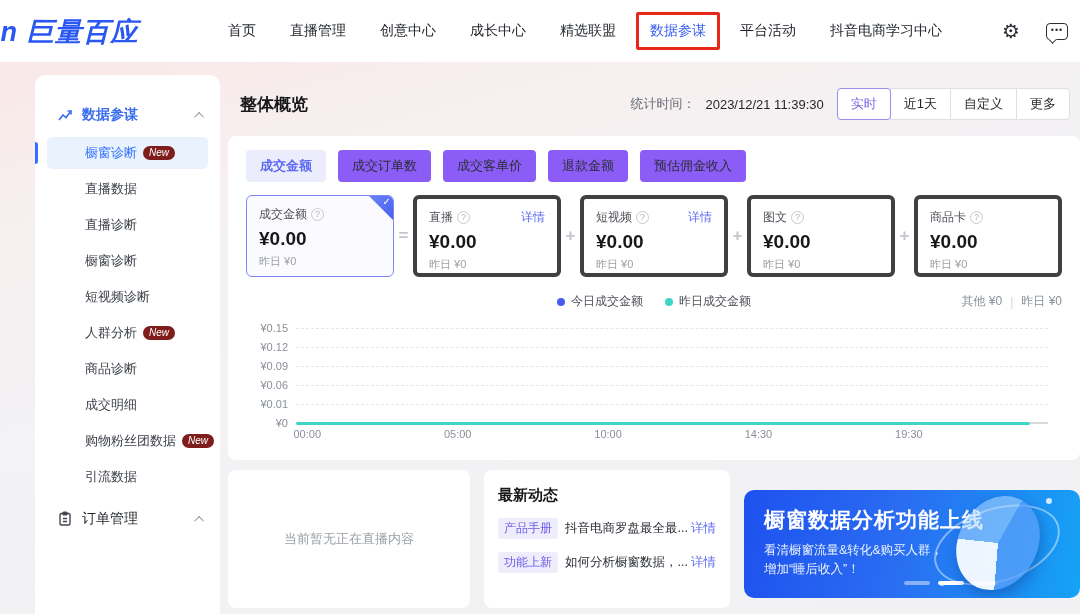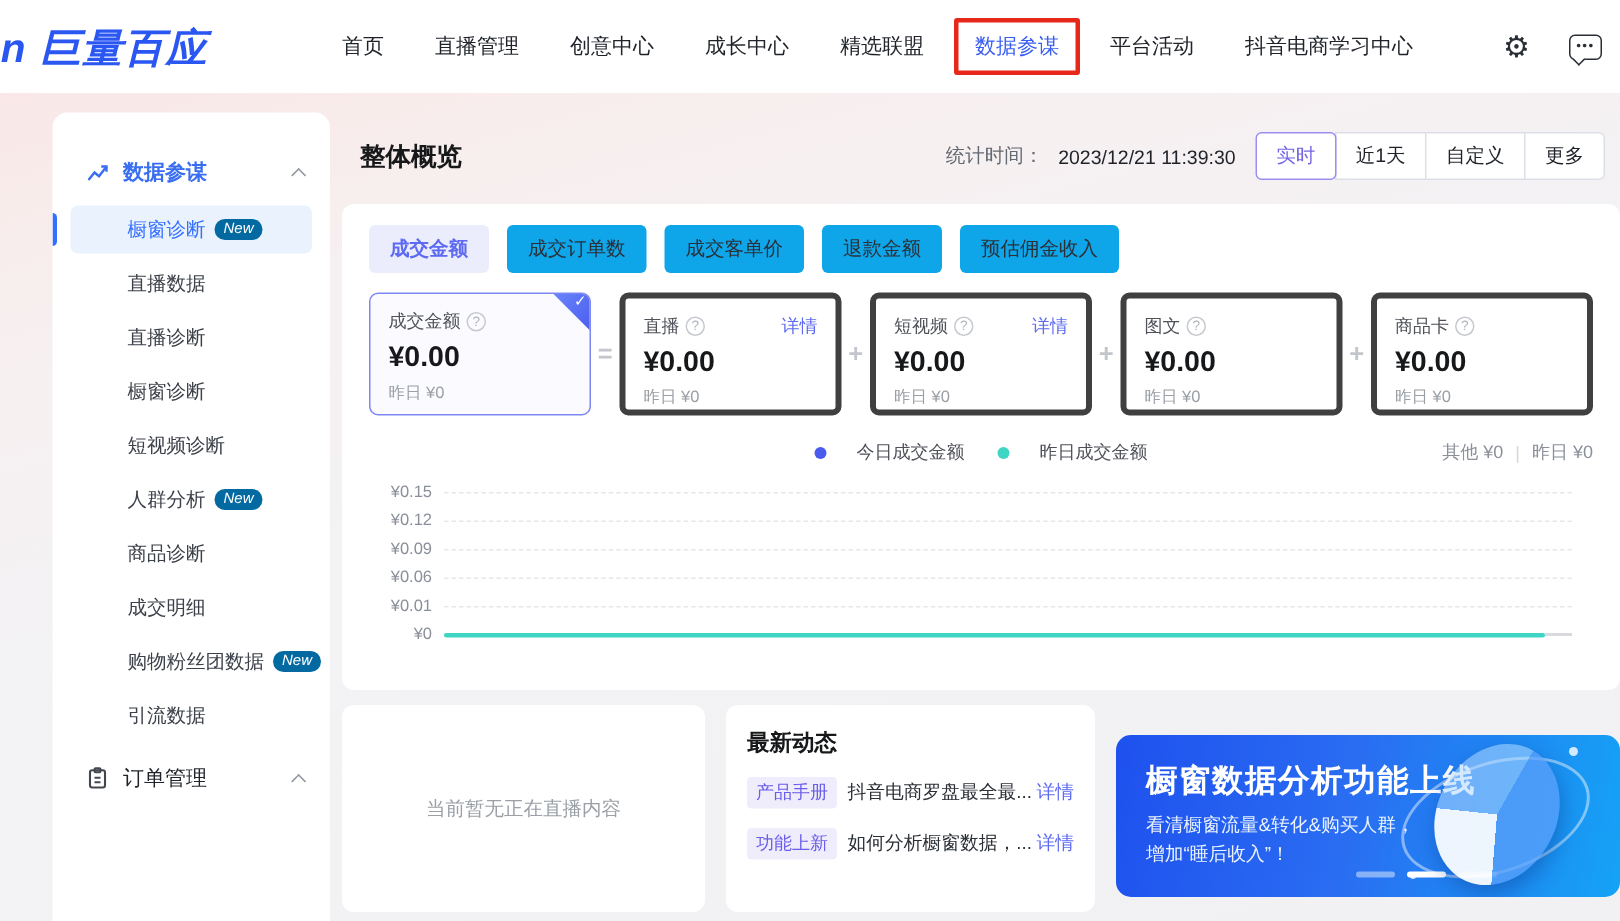--- a/index.html
+++ b/index.html
@@ -47,21 +47,21 @@
   .side-section.active-section { color:#3a6ef0; font-weight:600; }
   .side-section .chev { margin-left:auto; }
   .chev { width:7px; height:7px; border-left:1.6px solid #9096a0; border-top:1.6px solid #9096a0; transform:rotate(45deg) translateY(2px); }
   .side-item { position:relative; display:flex; align-items:center; height:36px; padding-left:50px; font-size:13px; color:#3c4048; cursor:pointer; }
   .side-item .pill-bg { position:absolute; left:12px; right:12px; top:2px; bottom:2px; border-radius:5px; }
   .side-item.selected { color:#3370ff; }
   .side-item.selected .pill-bg { background:#eaf2fe; }
   .side-item .lbl { position:relative; z-index:1; }
   .indicator { position:absolute; left:0; top:7px; bottom:7px; width:3px; background:#3370ff; border-radius:0 3px 3px 0; }
   .new-badge {
-    position:relative; z-index:1; margin-left:6px; background:#0369a1; color:#fff;
+    position:relative; z-index:1; margin-left:6px; background:#7f1d1d; color:#fff;
     font-size:10px; line-height:14px; padding:0 6px; border-radius:8px; font-style:italic;
   }
 
   
   .main { position:absolute; left:228px; top:0; width:852px; height:474px; }
   .main-header { display:flex; align-items:center; padding:26px 10px 16px 12px; }
   .page-title { font-size:17px; font-weight:700; color:#17181a; }
   .time-area { margin-left:auto; display:flex; align-items:center; gap:10px; }
   .stat-label { font-size:13px; color:#646a73; }
   .stat-value { font-size:13px; color:#1f2329; margin-right:4px; }
@@ -70,21 +70,21 @@
     border:1px solid #dcdfe6; background:#fff; padding:6px 13px; font-size:13px;
     color:#1f2329; margin-left:-1px; cursor:pointer; font-family:inherit;
   }
   .seg .seg-btn:first-child { border-radius:4px 0 0 4px; }
   .seg .seg-btn:last-child { border-radius:0 4px 4px 0; }
   .seg .seg-btn.active { color:#7466e3; border-color:#9a8ff0; position:relative; z-index:1; border-radius:4px; }
 
   .chart-card { background:#fff; border-radius:8px; padding:14px 18px 16px 18px; }
 
   .tabs { display:flex; gap:12px; }
-  .tab-pill { font-size:13px; padding:7px 14px; border-radius:4px; background:#0ea5e9; color:#2b2f36; cursor:pointer; white-space:nowrap; }
+  .tab-pill { font-size:13px; padding:7px 14px; border-radius:4px; background:#8b5cf6; color:#2b2f36; cursor:pointer; white-space:nowrap; }
   .tab-pill.active { background:#ecedfc; color:#5d6af2; font-weight:600; }
 
   .metric-row { display:flex; align-items:center; margin-top:13px; }
   .metric-card {
     position:relative; flex:0 0 148px; height:82px; border:4px solid #404040; border-radius:6px;
     padding:10px 12px; background:#fff; cursor:pointer; overflow:hidden;
   }
   .metric-card.selected { border:1.5px solid #7d88f2; background:#fbfbff; }
   .metric-op { flex:1 1 auto; text-align:center; font-size:17px; font-weight:700; color:#c3c6cc; }
   .mc-head { display:flex; align-items:center; gap:4px; font-size:12px; color:#4e5158; }
@@ -97,21 +97,21 @@
   .mc-yesterday { font-size:11px; color:#9aa0a6; margin-top:4px; }
   .corner-badge {
     position:absolute; top:-1px; right:-1px; width:26px; height:26px;
     background:linear-gradient(135deg,#6a86fa,#4a5cf0);
     clip-path:polygon(0 0,100% 0,100% 100%); border-radius:0 5px 0 0;
   }
   .corner-badge .check { position:absolute; top:1px; right:3px; color:#fff; font-size:10px; }
 
   .legend-row { display:grid; grid-template-columns:1fr auto 1fr; align-items:center; margin-top:16px; }
   .legend-group { grid-column:2; display:flex; align-items:center; gap:22px; }
-  .legend-item { display:flex; align-items:center; gap:20px; font-size:12px; color:#4e5158; cursor:pointer;justify-content:center; }
+  .legend-item { display:flex; align-items:center; gap:6px; font-size:12px; color:#4e5158; cursor:pointer;justify-content:center; }
   .dot { width:8px; height:8px; border-radius:50%; }
   .dot.today { background:#4a5cf0; }
   .dot.yesterday { background:#3fd5c5; }
   .side-note { grid-column:3; justify-self:end; font-size:12px; color:#8a8f99; display:flex; gap:8px; align-items:center; }
   .side-note .div { color:#d4d6da; }
 
   .chart-wrap { position:relative; margin-top:14px; height:120px; }
   .plot { position:absolute; left:50px; right:14px; top:4px; height:95px; }
   .gridline { position:absolute; left:0; right:0; border-top:1px dashed #e6e7ea; }
   .gridline .ytick { position:absolute; left:-50px; top:-7px; width:42px; text-align:right; font-size:11px; color:#8a8f99; }
@@ -353,20 +353,27 @@
               </div>
             <div class="gridline" style="top:80%">
                 <span class="ytick">¥0.01</span>
               </div>
             <div class="gridline baseline" style="top:100%">
                 <span class="ytick">¥0</span>
               </div>
             <div class="series-line"></div>
             <div class="series-tail"></div>
           </div>
+          <div class="xticks">
+            <span class="xtick" style="left:1.5%">00:00</span>
+            <span class="xtick" style="left:21.5%">05:00</span>
+            <span class="xtick" style="left:41.5%">10:00</span>
+            <span class="xtick" style="left:61.5%">14:30</span>
+            <span class="xtick" style="left:81.5%">19:30</span>
+          </div>
         </div>
       </section>
 
       <div class="bottom-row">
         <section class="live-card">
           <span class="empty-text">当前暂无正在直播内容</span>
         </section>
 
         <section class="news-card">
           <div class="news-title">最新动态</div>

